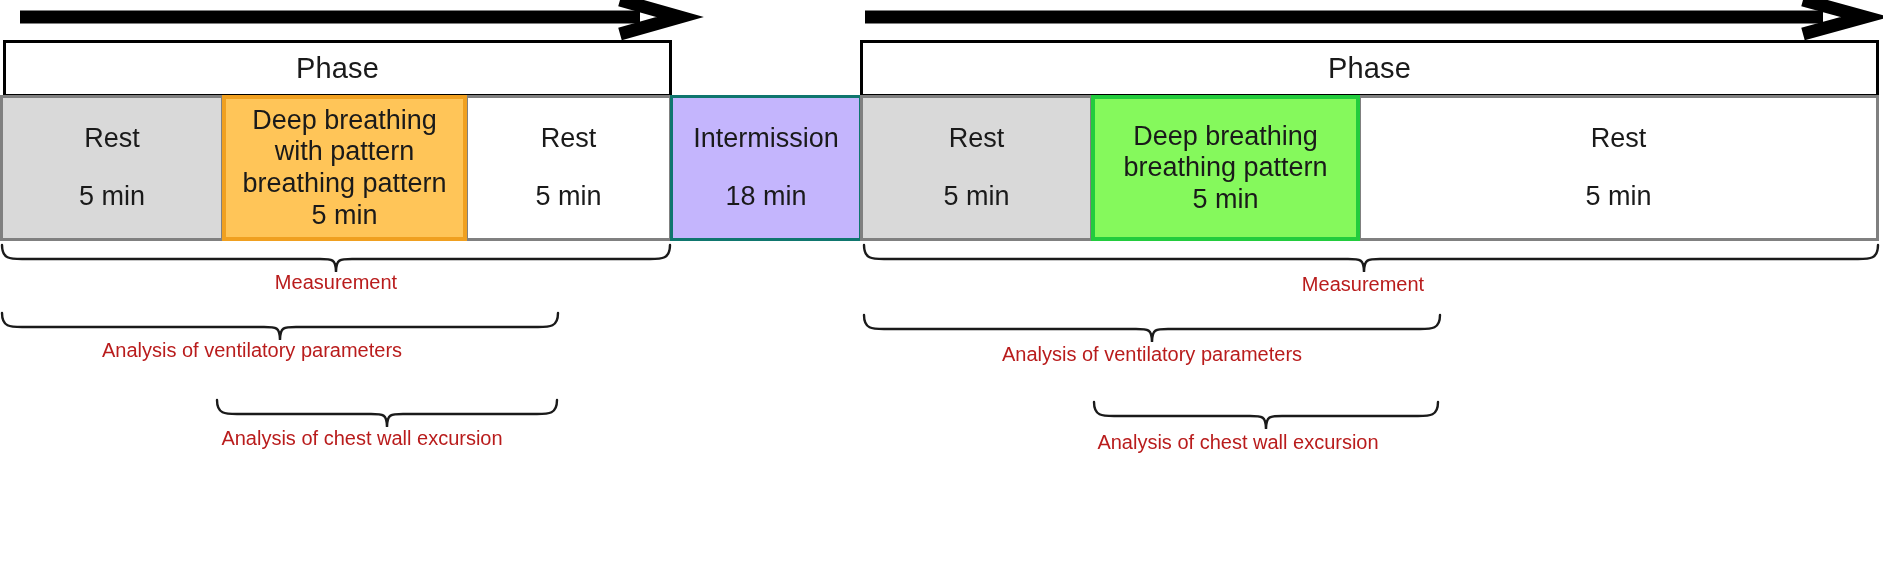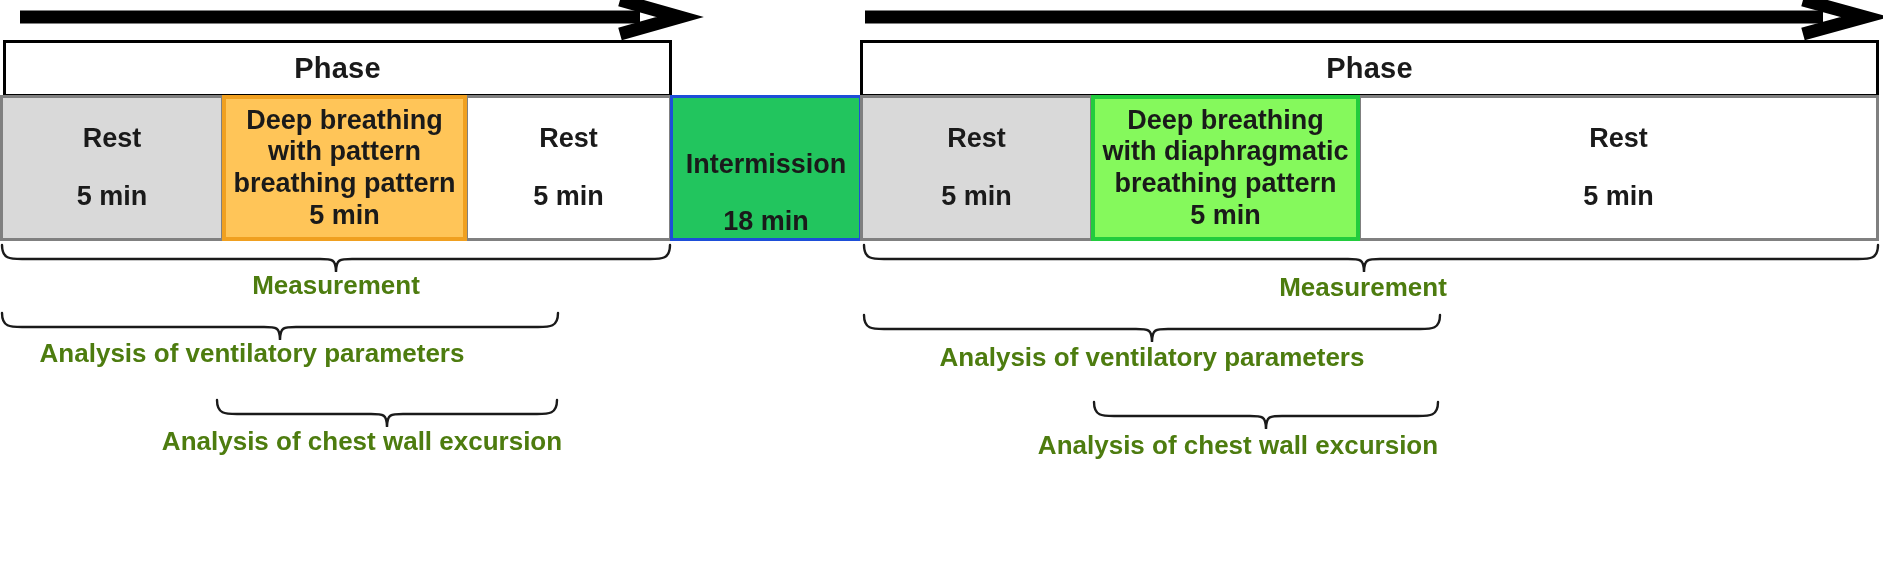--- a/index.html
+++ b/index.html
@@ -11,21 +11,20 @@
   body {
     font-family: "Liberation Sans", "DejaVu Sans", sans-serif;
     color: #000000;
   }
   #root {
     position: relative;
     width: 1883px;
     height: 584px;
     overflow: hidden;
     background: #ffffff;
-    font-weight: bold;
   }
 
   
   .arrow-svg {
     position: absolute;
     top: 0;
     overflow: visible;
   }
 
   
@@ -69,23 +68,22 @@
 
   .seg.plain {
     background: #ffffff;
     border: 3px solid #808080;
   }
   .seg.rest {
     background: #d9d9d9;
     border: 3px solid #808080;
   }
   .seg.intermission {
-    background: #22c55e;
-    border: 3px solid #1d4ed8;
-    justify-content: flex-end;
+    background: #c4b5fd;
+    border: 3px solid #0f766e;
   }
   .seg.highlight-orange {
     background: #ffc558;
     border: 4px solid #f0a020;
     z-index: 4;
   }
   .seg.highlight-green {
     background: #85f95c;
     border: 4px solid #22cc3d;
     z-index: 4;
@@ -97,23 +95,23 @@
     overflow: visible;
   }
   .brace-path {
     fill: none;
     stroke: #1a1a1a;
     stroke-width: 2.4;
     stroke-linecap: round;
   }
   .brace-label {
     position: absolute;
-    font-size: 26px;
+    font-size: 20px;
     line-height: 1;
-    color: #4d7c0f;
+    color: #b91c1c;
     white-space: nowrap;
     text-align: left;
     transform: translateX(-50%);
   }
 </style>
 </head>
 <body>
 
 <div id="root">
 
@@ -161,21 +159,20 @@
   </div>
 
   <div class="seg rest" style="left:860px; top:95px; width:233px; height:146px;">
     <span class="seg-title">Rest</span>
     <span class="seg-gap"></span>
     <span class="seg-dur">5 min</span>
   </div>
 
   <div class="seg highlight-green" style="left:1091px; top:95px; width:269px; height:146px;">
     <span class="seg-title">Deep breathing</span>
-    <span class="seg-title">with diaphragmatic</span>
     <span class="seg-title">breathing pattern</span>
     <span class="seg-dur">5 min</span>
   </div>
 
   <div class="seg plain" style="left:1358px; top:95px; width:521px; height:146px;">
     <span class="seg-title">Rest</span>
     <span class="seg-gap"></span>
     <span class="seg-dur">5 min</span>
   </div>
 

